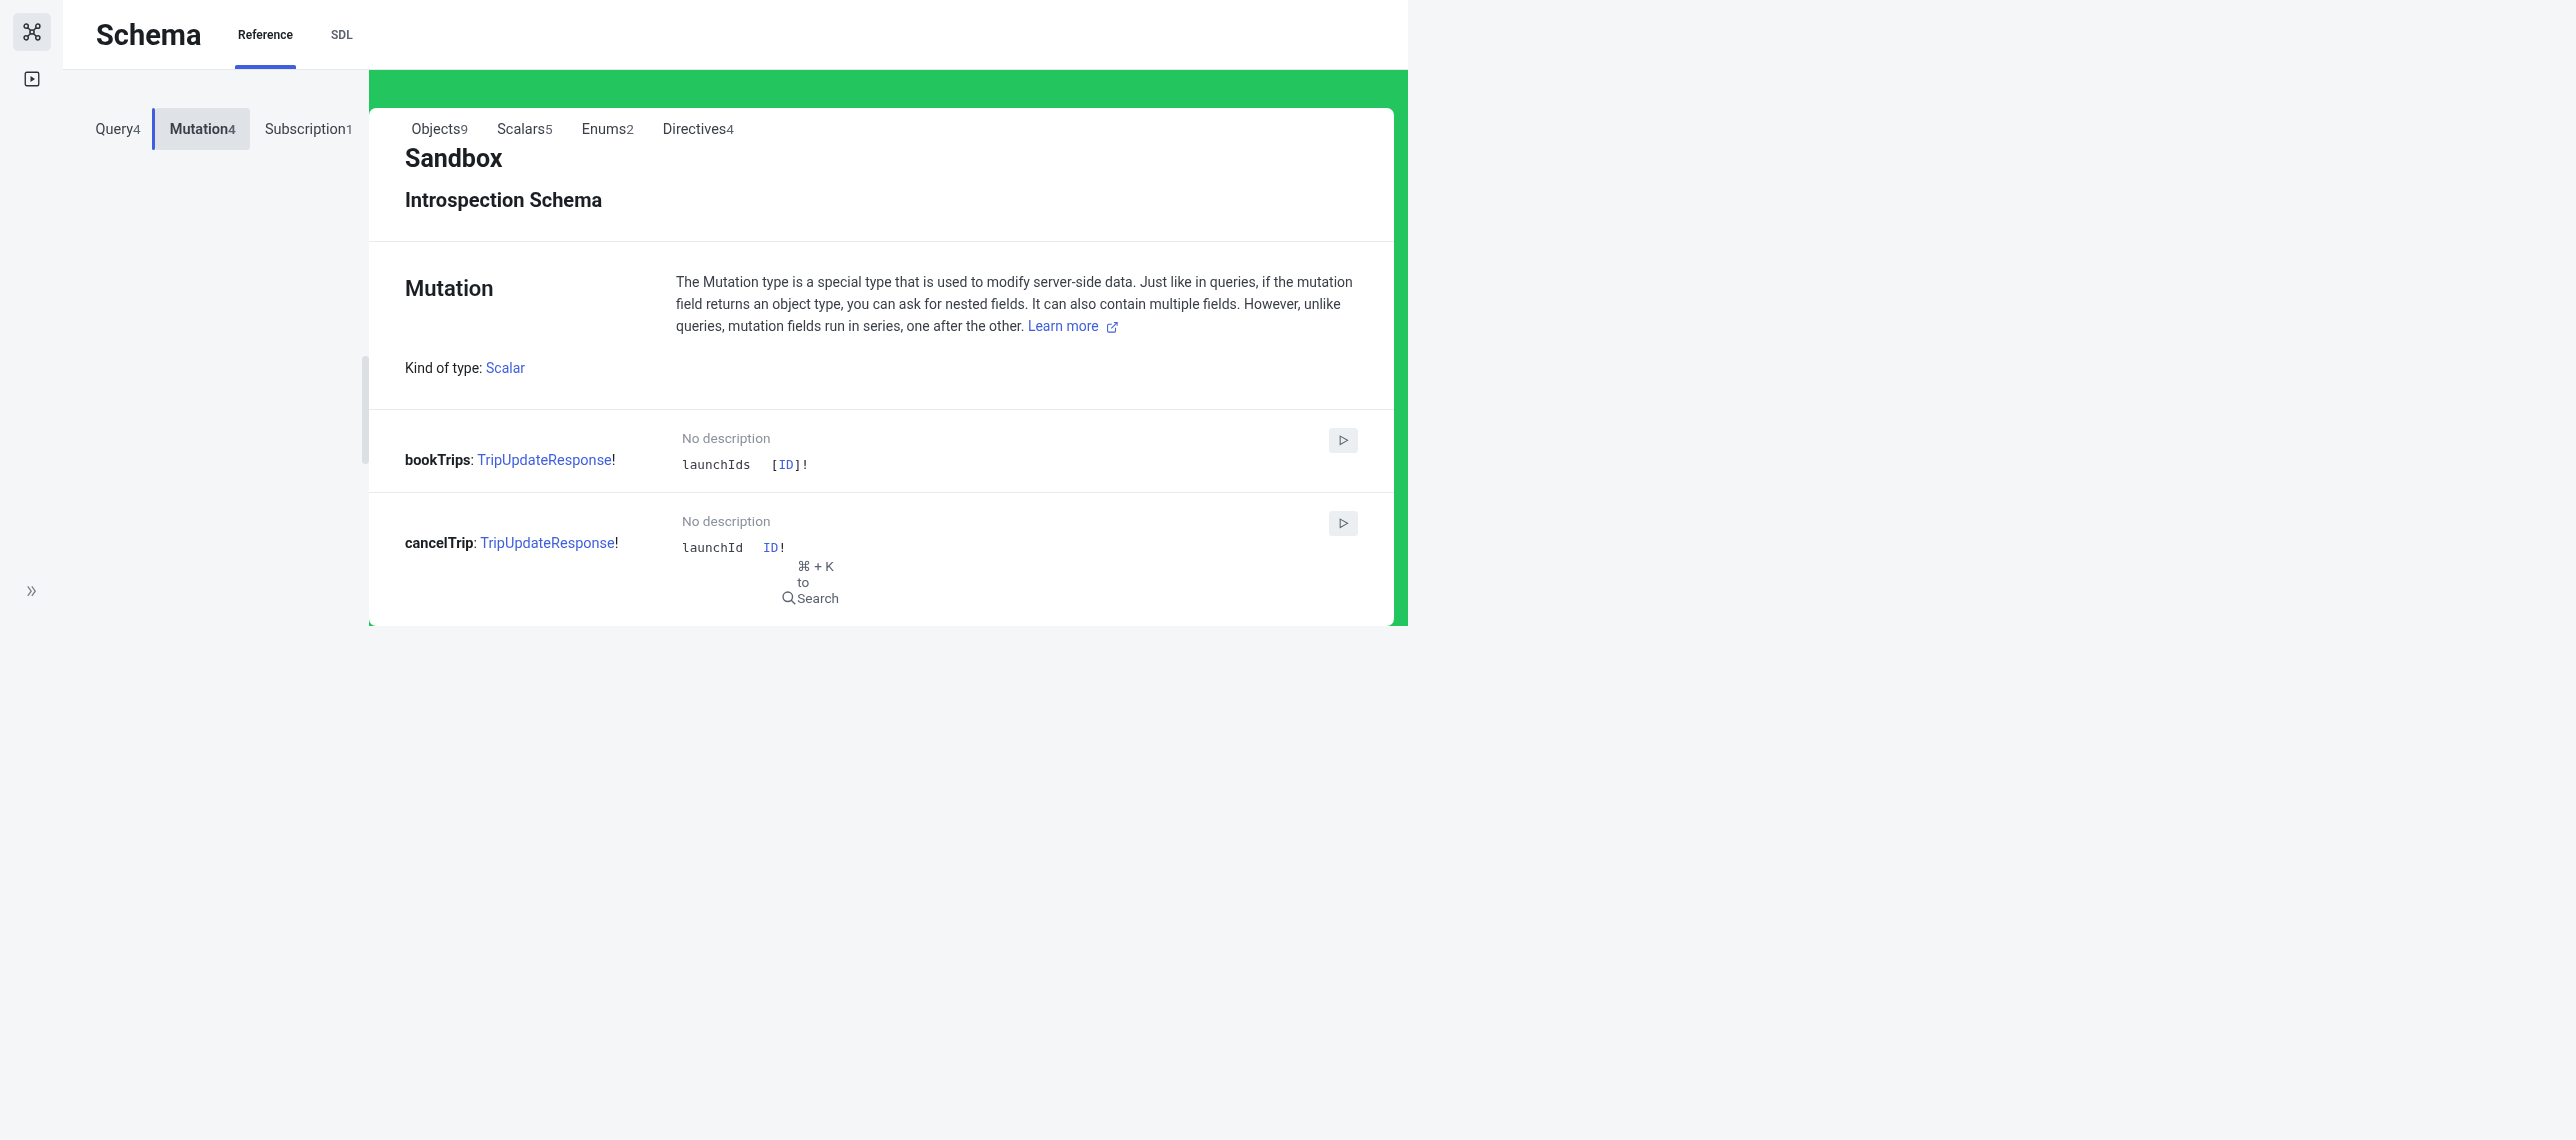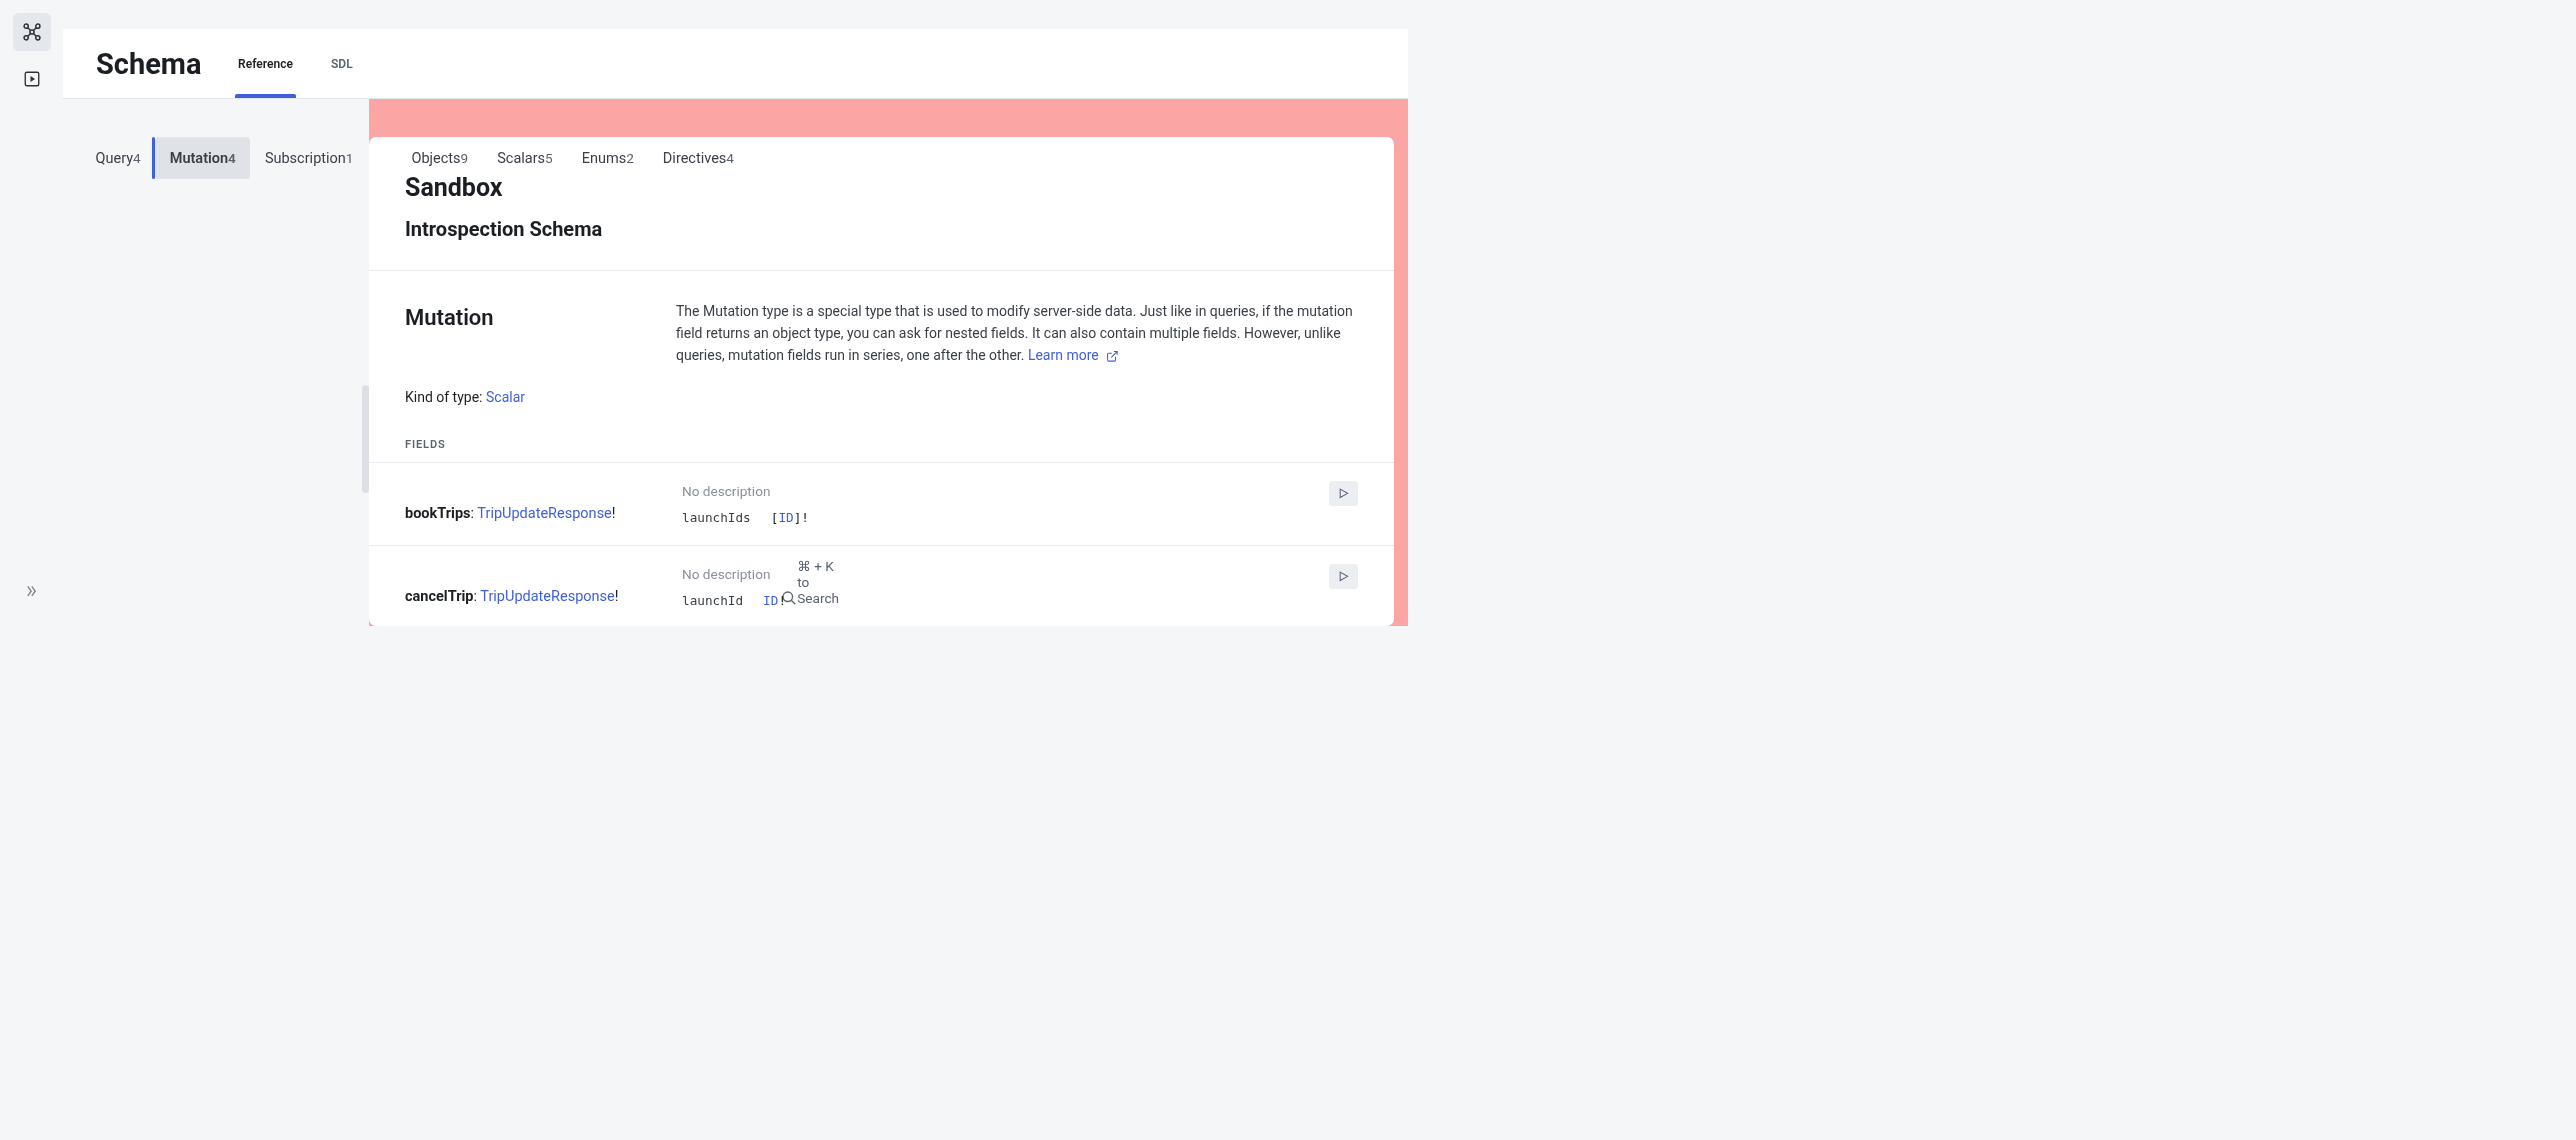--- a/index.html
+++ b/index.html
@@ -41,22 +41,21 @@
       bottom: 27px;
       left: 0;
       right: 0;
       display: flex;
       justify-content: center;
     }
     .main {
       flex: 1;
       display: flex;
       flex-direction: column;
-      background: #fca5a5;
-      margin-top: 29px;
+      background: #22c55e;
     }
     
     .header {
       height: 70px;
       display: flex;
       align-items: center;
       padding-left: 33px;
       background: #fff;
       border-bottom: 0.9px solid #e4e7eb;
     }
@@ -364,21 +363,20 @@
                 </span>
               </span>
             </div>
           </div>
 
           <div class="kind-line">
             <span>Kind of type:</span>
             <span class="link">Scalar</span>
           </div>
 
-          <div class="fields-label">FIELDS</div>
           <hr class="fields-hr">
 
           <div class="field-row">
             <div class="field-sig">
               <span class="field-name">bookTrips</span><span>: </span><span class="link">TripUpdateResponse</span><span>!</span>
             </div>
             <div class="field-body">
               <div class="no-desc">No description</div>
               <div class="arg-row">
                 <span class="arg-name">launchIds</span>

